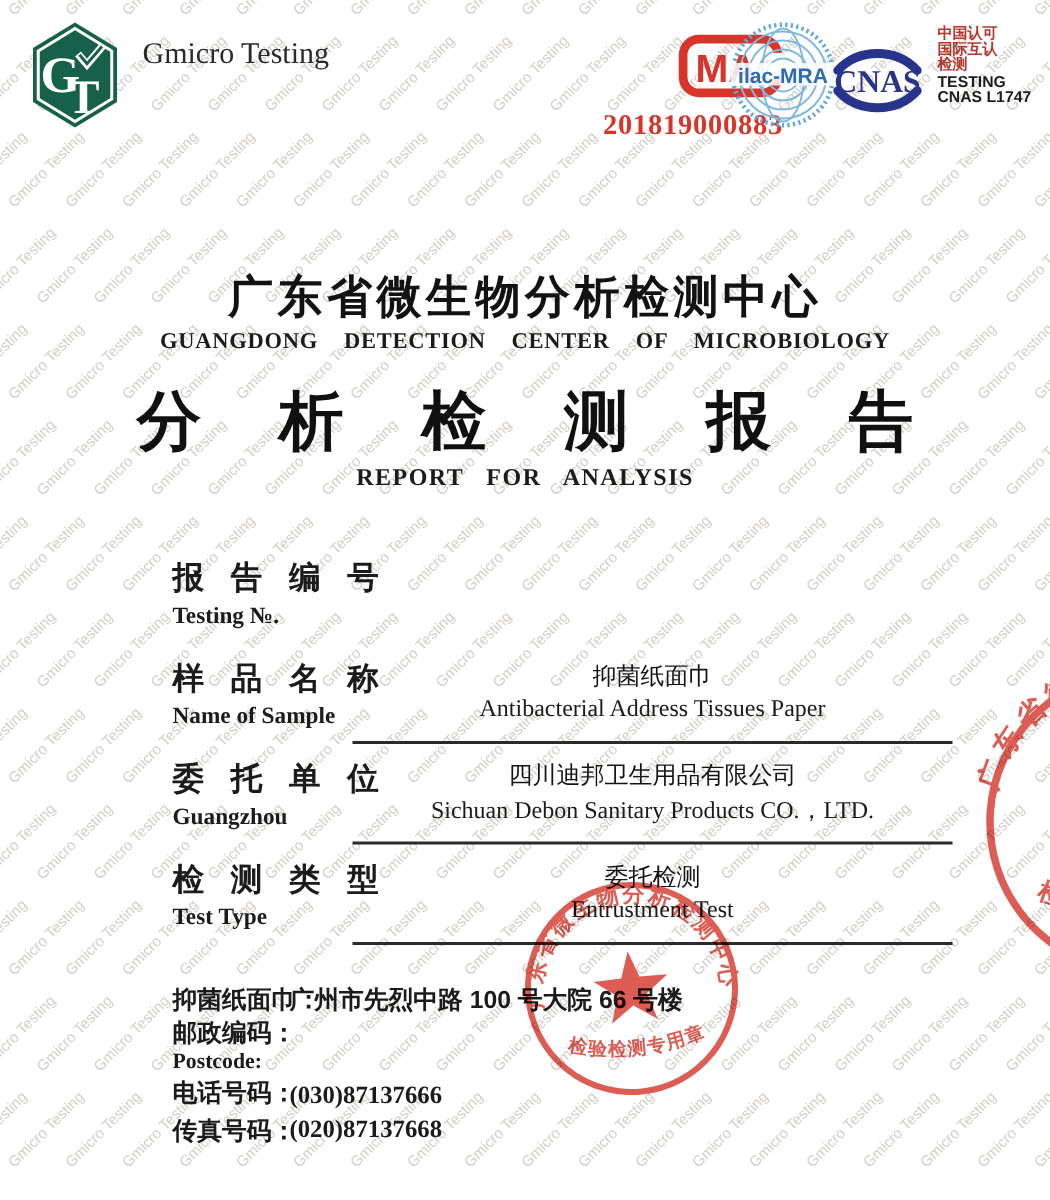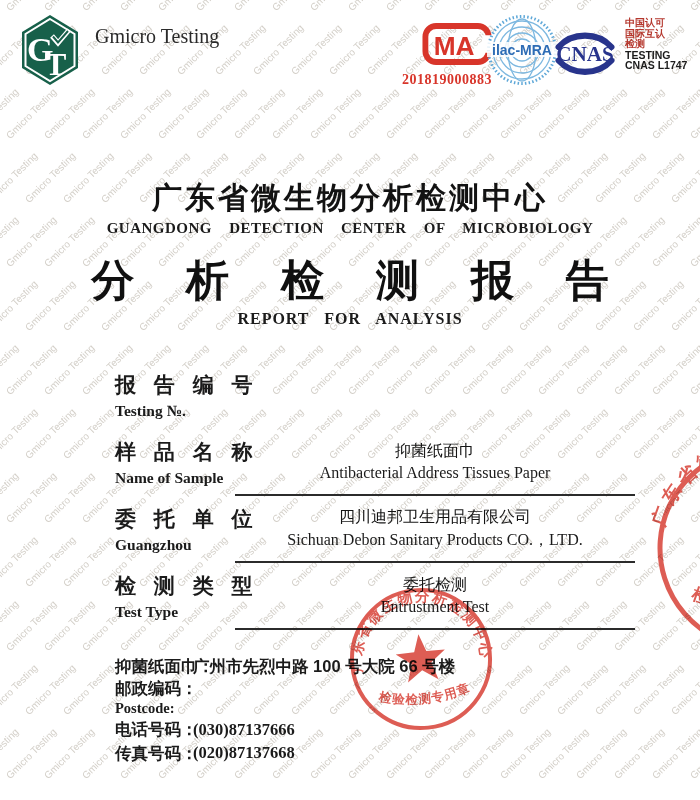--- a/index.html
+++ b/index.html
@@ -9,21 +9,21 @@
   #watermark{position:absolute;inset:0;z-index:0;pointer-events:none;}
   #watermark span{position:absolute;font-size:10px;color:#d3cfc8;white-space:nowrap;
        transform:rotate(-45deg);font-family:"Liberation Sans",sans-serif;}
   .layer{position:absolute;inset:0;z-index:1;}
   
   .logo-svg{position:absolute;left:18px;top:14px;}
   .brand{position:absolute;left:95px;top:24px;}
   .brand-cn{font-size:27px;font-weight:bold;letter-spacing:7px;color:#1d1d1d;}
   .brand-en{font-size:20px;font-family:"Liberation Serif",serif;color:#2a2a2a;margin-top:1px;}
   .cma{position:absolute;left:402px;top:22px;text-align:right;}
-  .cma-num{font-size:14px;color:#d8352a;margin-top:2px;letter-spacing:.5px;font-family:"Liberation Serif",serif;font-weight:bold;}
+  .cma-num{font-size:19px;color:#d8352a;margin-top:2px;letter-spacing:.5px;font-family:"Liberation Serif",serif;font-weight:bold;}
   .ilac-svg{position:absolute;left:486px;top:14px;}
   .cnas-svg{position:absolute;left:551px;top:30px;}
   .accred{position:absolute;left:625px;top:18px;line-height:10.5px;}
   .accred .cn{font-size:10px;color:#b5382e;font-weight:bold;}
   .accred .en{font-size:10.5px;color:#1c1c1c;font-weight:bold;font-family:"Liberation Sans",sans-serif;}
   
   .center-title{position:absolute;left:0;width:700px;text-align:center;}
   #title-cn{top:178px;font-size:30px;font-weight:bold;letter-spacing:3px;color:#121212;}
   #title-en{top:220px;font-size:15px;font-weight:bold;font-family:"Liberation Serif",serif;word-spacing:13px;letter-spacing:.5px;}
   #report-cn{top:252px;font-size:43px;font-weight:bold;letter-spacing:20px;padding-left:20px;width:680px;color:#101010;}

